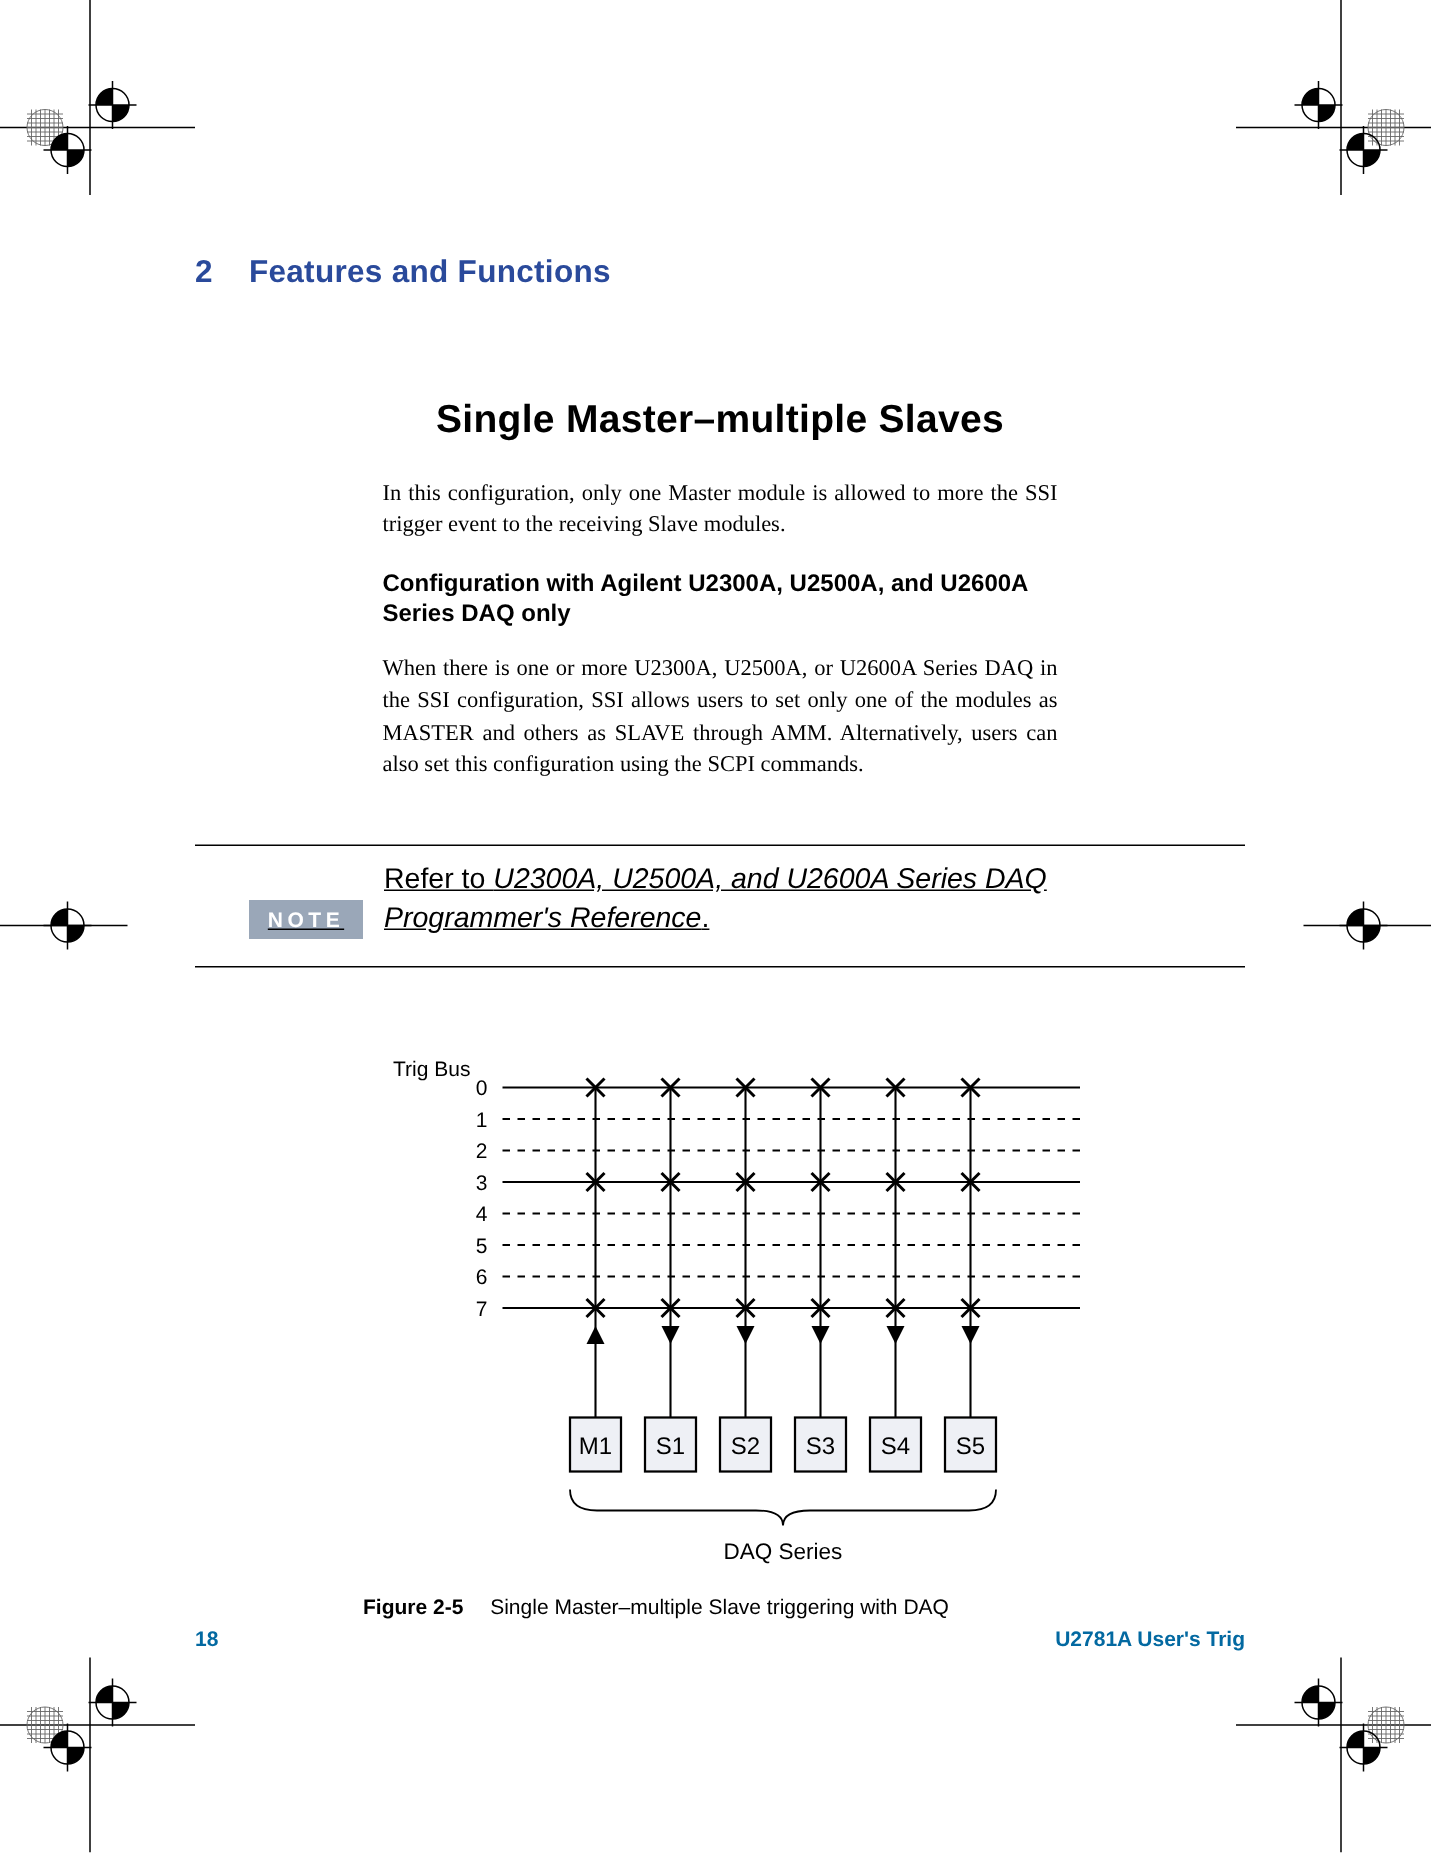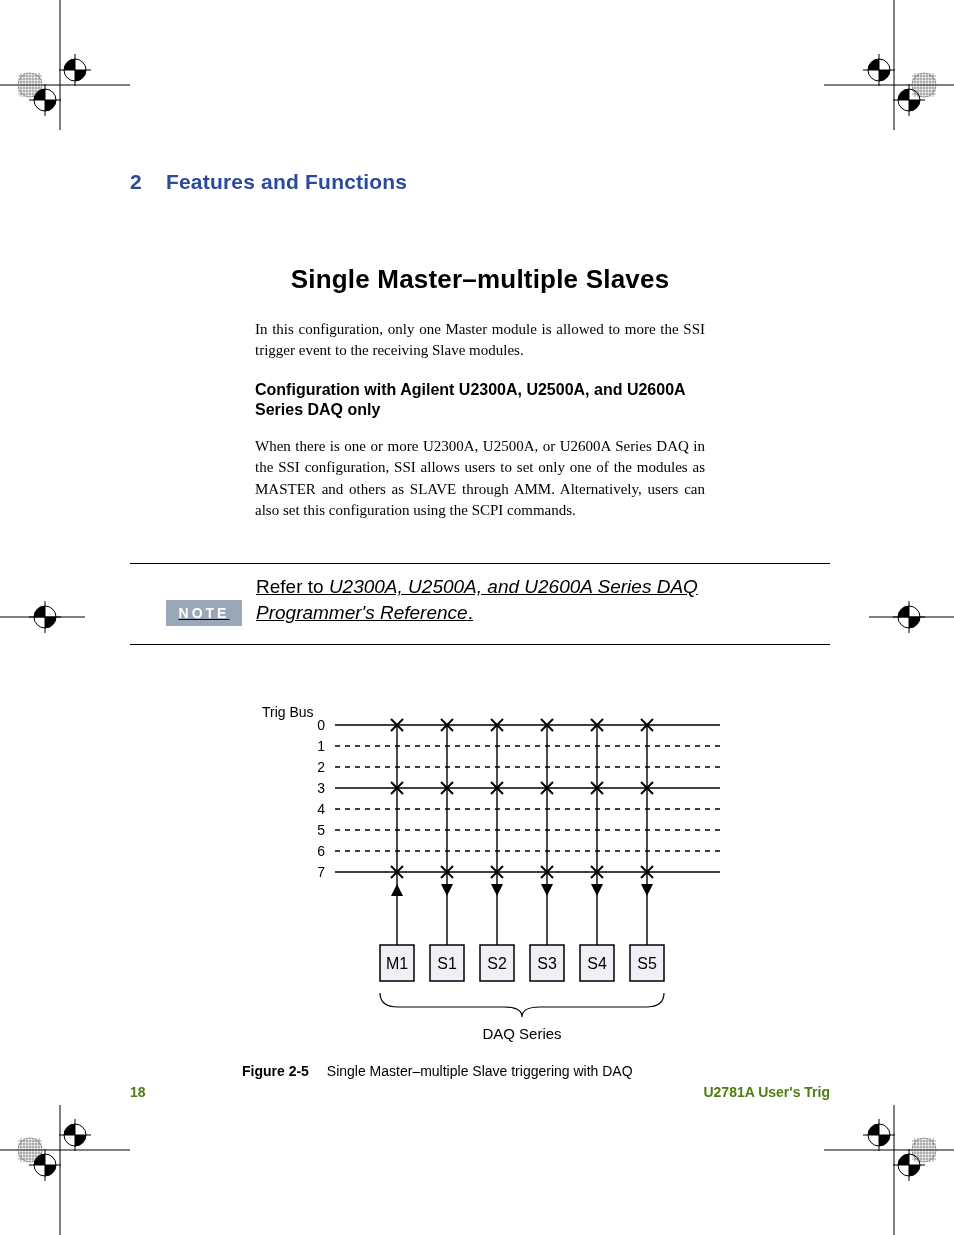--- a/index.html
+++ b/index.html
@@ -116,21 +116,21 @@
     text-align: left;
   }
   .fig-caption .fig-num { font-weight: bold; margin-right: 14px; }
   .footer {
     position: absolute;
     left: 130px;
     bottom: 135px;
     width: 700px;
     display: flex;
     justify-content: space-between;
-    color: #4d7c0f;
+    color: #0369a1;
     font-weight: bold;
     font-size: 14px;
   }
 
   
   .cropmarks {
     position: absolute;
     left: 0; top: 0; width: 954px; height: 1235px;
     pointer-events: none;
   }

